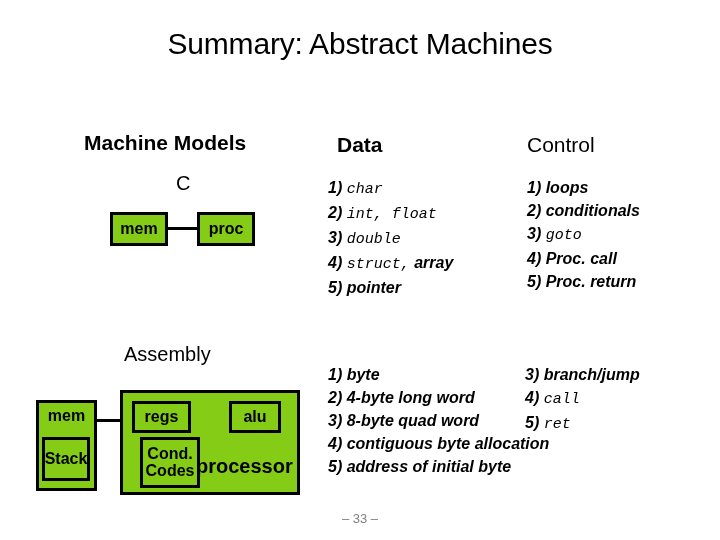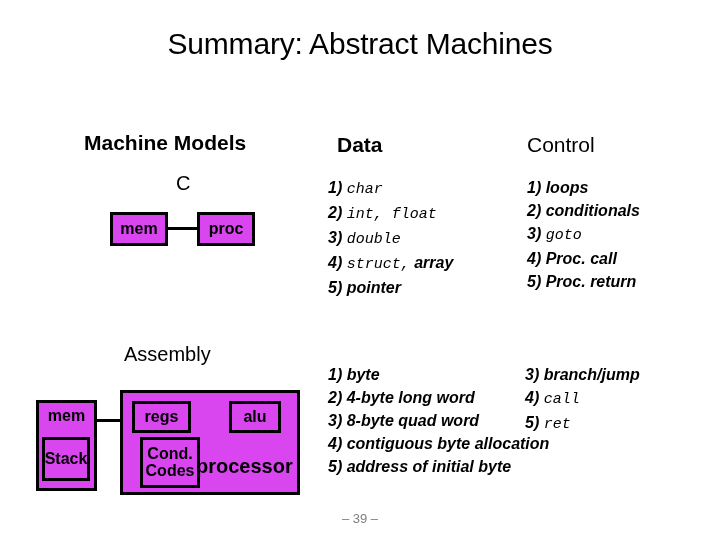--- a/index.html
+++ b/index.html
@@ -60,21 +60,21 @@
   .dlabel {
     position: absolute;
     font-size: 20px;
     font-weight: normal;
     white-space: nowrap;
   }
   .dbox {
     position: absolute;
     box-sizing: border-box;
     border: 3px solid #000;
-    background: #d946ef;
+    background: #84cc16;
     display: flex;
     align-items: center;
     justify-content: center;
     font-size: 16px;
     font-weight: bold;
     line-height: 1.02;
     text-align: center;
   }
   .wire {
     position: absolute;
@@ -221,15 +221,15 @@
       <span class="row"><span>3) </span><span>8-byte quad word</span></span>
       <span class="row"><span>4) </span><span>contiguous byte allocation</span></span>
       <span class="row"><span>5) </span><span>address of initial byte</span></span>
     </div>
   <div class="list list-asm-r">
       <span class="row"><span>3) </span><span>branch/jump</span></span>
       <span class="row"><span>4) </span><span class="mono">call</span></span>
       <span class="row"><span>5) </span><span class="mono">ret</span></span>
     </div>
 
-  <div class="footer">– 39 –</div>
+  <div class="footer">– 33 –</div>
 
 </div>
 
 </body></html>

